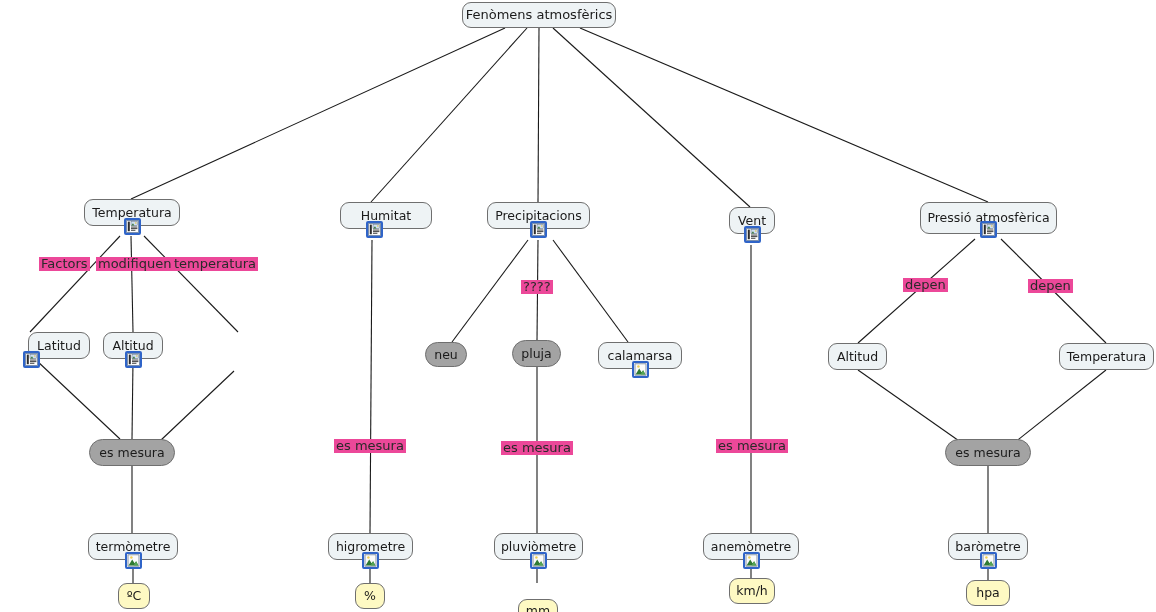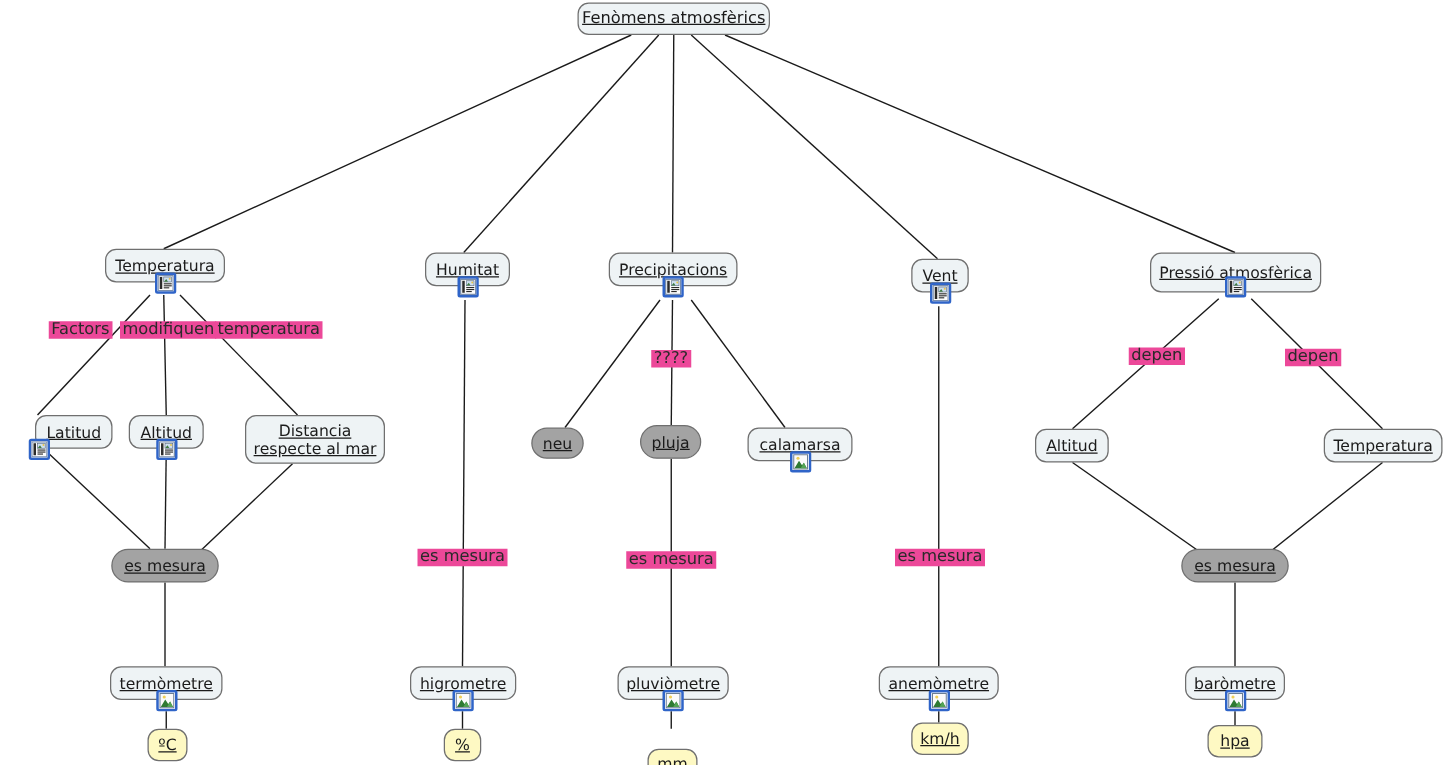--- a/index.html
+++ b/index.html
@@ -35,21 +35,20 @@
     text-align: center;
     background: #eef3f5;
     border: 1px solid #6f6f6f;
     border-radius: 9px;
     color: #1b1b1b;
     font-size: 12.5px;
     line-height: 14px;
     padding: 2px 7px;
     white-space: pre;
     z-index: 3;
-    text-decoration: underline;
   }
   .node.pill {
     border-radius: 14px;
     background: #a3a3a3;
   }
   .node.unit {
     border-radius: 9px;
     background: #fef9c3;
   }
   .node.root {
@@ -122,21 +121,21 @@
       <rect x="0.5" y="0.5" width="12" height="12" fill="#fdfdfd" stroke="#7a8fae" stroke-width="1"></rect>
       <rect x="1.8" y="1.6" width="2" height="9.6" fill="#2b2b2b"></rect>
       <rect x="5" y="1.6" width="6.2" height="4" fill="#cfe0f0" stroke="#54657d" stroke-width="0.5"></rect>
       <path d="M5.2 5.4 L7 3.2 L8.4 5.4 Z" fill="#3f7a3f"></path>
       <circle cx="9.8" cy="3" r="0.8" fill="#e8c44a"></circle>
       <rect x="5" y="6.6" width="6.4" height="0.9" fill="#2b2b2b"></rect>
       <rect x="5" y="8.2" width="6.4" height="0.9" fill="#2b2b2b"></rect>
       <rect x="5" y="9.8" width="4.4" height="0.9" fill="#2b2b2b"></rect>
     </svg>
   </span>
-    <div class="node" style="left: 340px; top: 202px; width: 68px; height: 27px;">Humitat</div>
+    <div class="node" style="left: 340px; top: 202px; width: 92px; height: 27px;">Humitat</div>
     <span class="badge" style="left: 365.5px; top: 221px;">
     <svg viewBox="0 0 13 13" xmlns="http://www.w3.org/2000/svg">
       <rect x="0" y="0" width="13" height="13" fill="#ffffff"></rect>
       <rect x="0.5" y="0.5" width="12" height="12" fill="#fdfdfd" stroke="#7a8fae" stroke-width="1"></rect>
       <rect x="1.8" y="1.6" width="2" height="9.6" fill="#2b2b2b"></rect>
       <rect x="5" y="1.6" width="6.2" height="4" fill="#cfe0f0" stroke="#54657d" stroke-width="0.5"></rect>
       <path d="M5.2 5.4 L7 3.2 L8.4 5.4 Z" fill="#3f7a3f"></path>
       <circle cx="9.8" cy="3" r="0.8" fill="#e8c44a"></circle>
       <rect x="5" y="6.6" width="6.4" height="0.9" fill="#2b2b2b"></rect>
       <rect x="5" y="8.2" width="6.4" height="0.9" fill="#2b2b2b"></rect>
@@ -206,22 +205,20 @@
       <rect x="0.5" y="0.5" width="12" height="12" fill="#fdfdfd" stroke="#7a8fae" stroke-width="1"></rect>
       <rect x="1.8" y="1.6" width="2" height="9.6" fill="#2b2b2b"></rect>
       <rect x="5" y="1.6" width="6.2" height="4" fill="#cfe0f0" stroke="#54657d" stroke-width="0.5"></rect>
       <path d="M5.2 5.4 L7 3.2 L8.4 5.4 Z" fill="#3f7a3f"></path>
       <circle cx="9.8" cy="3" r="0.8" fill="#e8c44a"></circle>
       <rect x="5" y="6.6" width="6.4" height="0.9" fill="#2b2b2b"></rect>
       <rect x="5" y="8.2" width="6.4" height="0.9" fill="#2b2b2b"></rect>
       <rect x="5" y="9.8" width="4.4" height="0.9" fill="#2b2b2b"></rect>
     </svg>
   </span>
-    <div class="node" style="left: 196px; top: 332px; width: 112px; height: 39px;">Distancia
-respecte al mar</div>
     <div class="node pill" style="left: 425px; top: 342px; width: 42px; height: 25px;">neu</div>
     <div class="node pill" style="left: 512px; top: 340px; width: 49px; height: 27px;">pluja</div>
     <div class="node" style="left: 598px; top: 342px; width: 84px; height: 27px;">calamarsa</div>
     <span class="badge" style="left: 631.5px; top: 361px;">
     <svg viewBox="0 0 13 13" xmlns="http://www.w3.org/2000/svg">
       <rect x="0" y="0" width="13" height="13" fill="#ffffff"></rect>
       <rect x="1" y="0.8" width="11" height="11.4" fill="#fbfbfb" stroke="#6b7d93" stroke-width="0.8"></rect>
       <circle cx="4.4" cy="3.6" r="1.25" fill="#f0cf55"></circle>
       <path d="M1.6 11.6 L5.2 5.6 L7.6 9.2 L9.1 7.2 L11.4 11.6 Z" fill="#2f7a33"></path>
       <path d="M6.6 11.6 L9.1 7.2 L11.4 11.6 Z" fill="#54a455"></path>

